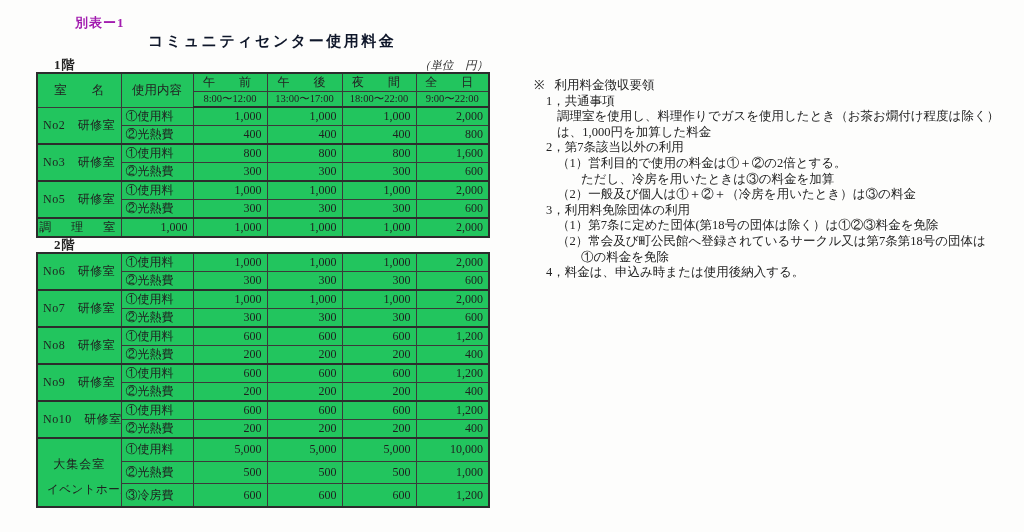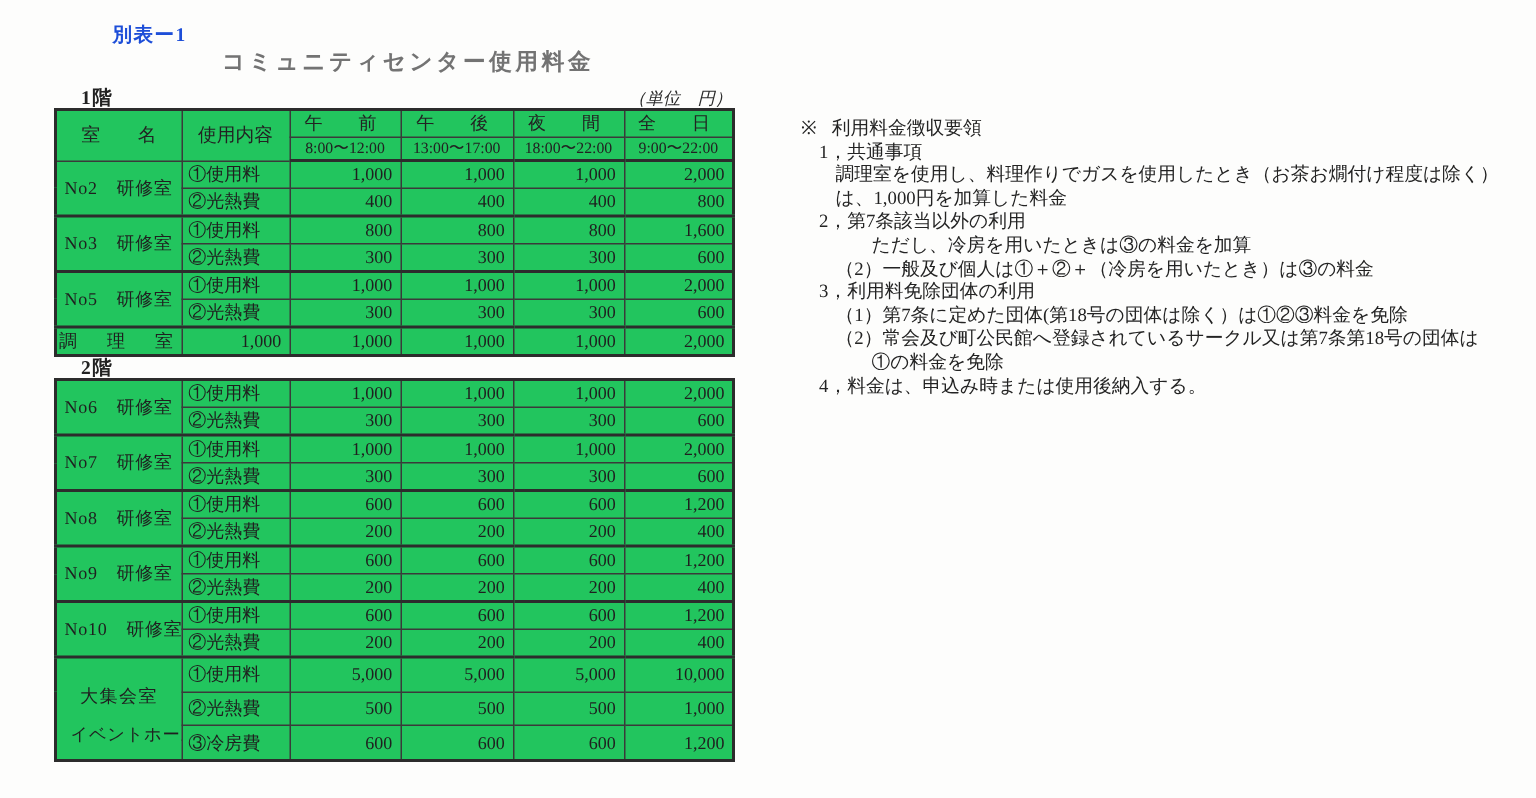--- a/index.html
+++ b/index.html
@@ -12,25 +12,25 @@
     overflow: hidden;
   }
   #page {
     position: absolute; inset: 0;
     background: #fdfdfc;
   }
 
   
   .doc-label {
     position: absolute; left: 75px; top: 14px;
-    font-size: 13px; letter-spacing: 1px; font-weight: bold; color: #1d4ed8;
+    font-size: 13px; letter-spacing: 1px; font-weight: bold; color: #a21caf;
   }
   .main-title {
     position: absolute; left: 148px; top: 32px;
-    font-size: 15px; font-weight: bold; letter-spacing: 2.5px; color: #737373;
+    font-size: 15px; font-weight: bold; letter-spacing: 2.5px; color: #0f172a;
   }
   .floor-label {
     position: absolute; left: 54px;
     font-size: 13px; font-weight: bold; letter-spacing: 1px; color: #222;
   }
   #floor1-label { top: 56px; }
   #floor2-label { top: 236px; }
   .unit-note {
     position: absolute; top: 58px; left: 400px; width: 88px;
     font-size: 11.5px; text-align: right; color: #2a2a2a; font-style: italic;
@@ -294,20 +294,21 @@
 
   <div id="notes">
     <div class="notes-heading">
       <span class="mark">※</span><span>利用料金徴収要領</span>
     </div>
     <div>
         <div class="note-line indent-1">1，共通事項</div>
         <div class="note-line indent-2">調理室を使用し、料理作りでガスを使用したとき（お茶お燗付け程度は除く）</div>
         <div class="note-line indent-2">は、1,000円を加算した料金</div>
         <div class="note-line indent-1">2，第7条該当以外の利用</div>
+        <div class="note-line indent-2">（1）営利目的で使用の料金は①＋②の2倍とする。</div>
         <div class="note-line indent-3">ただし、冷房を用いたときは③の料金を加算</div>
         <div class="note-line indent-2">（2）一般及び個人は①＋②＋（冷房を用いたとき）は③の料金</div>
         <div class="note-line indent-1">3，利用料免除団体の利用</div>
         <div class="note-line indent-2">（1）第7条に定めた団体(第18号の団体は除く）は①②③料金を免除</div>
         <div class="note-line indent-2">（2）常会及び町公民館へ登録されているサークル又は第7条第18号の団体は</div>
         <div class="note-line indent-3">①の料金を免除</div>
         <div class="note-line indent-1">4，料金は、申込み時または使用後納入する。</div>
       </div>
   </div>
 

